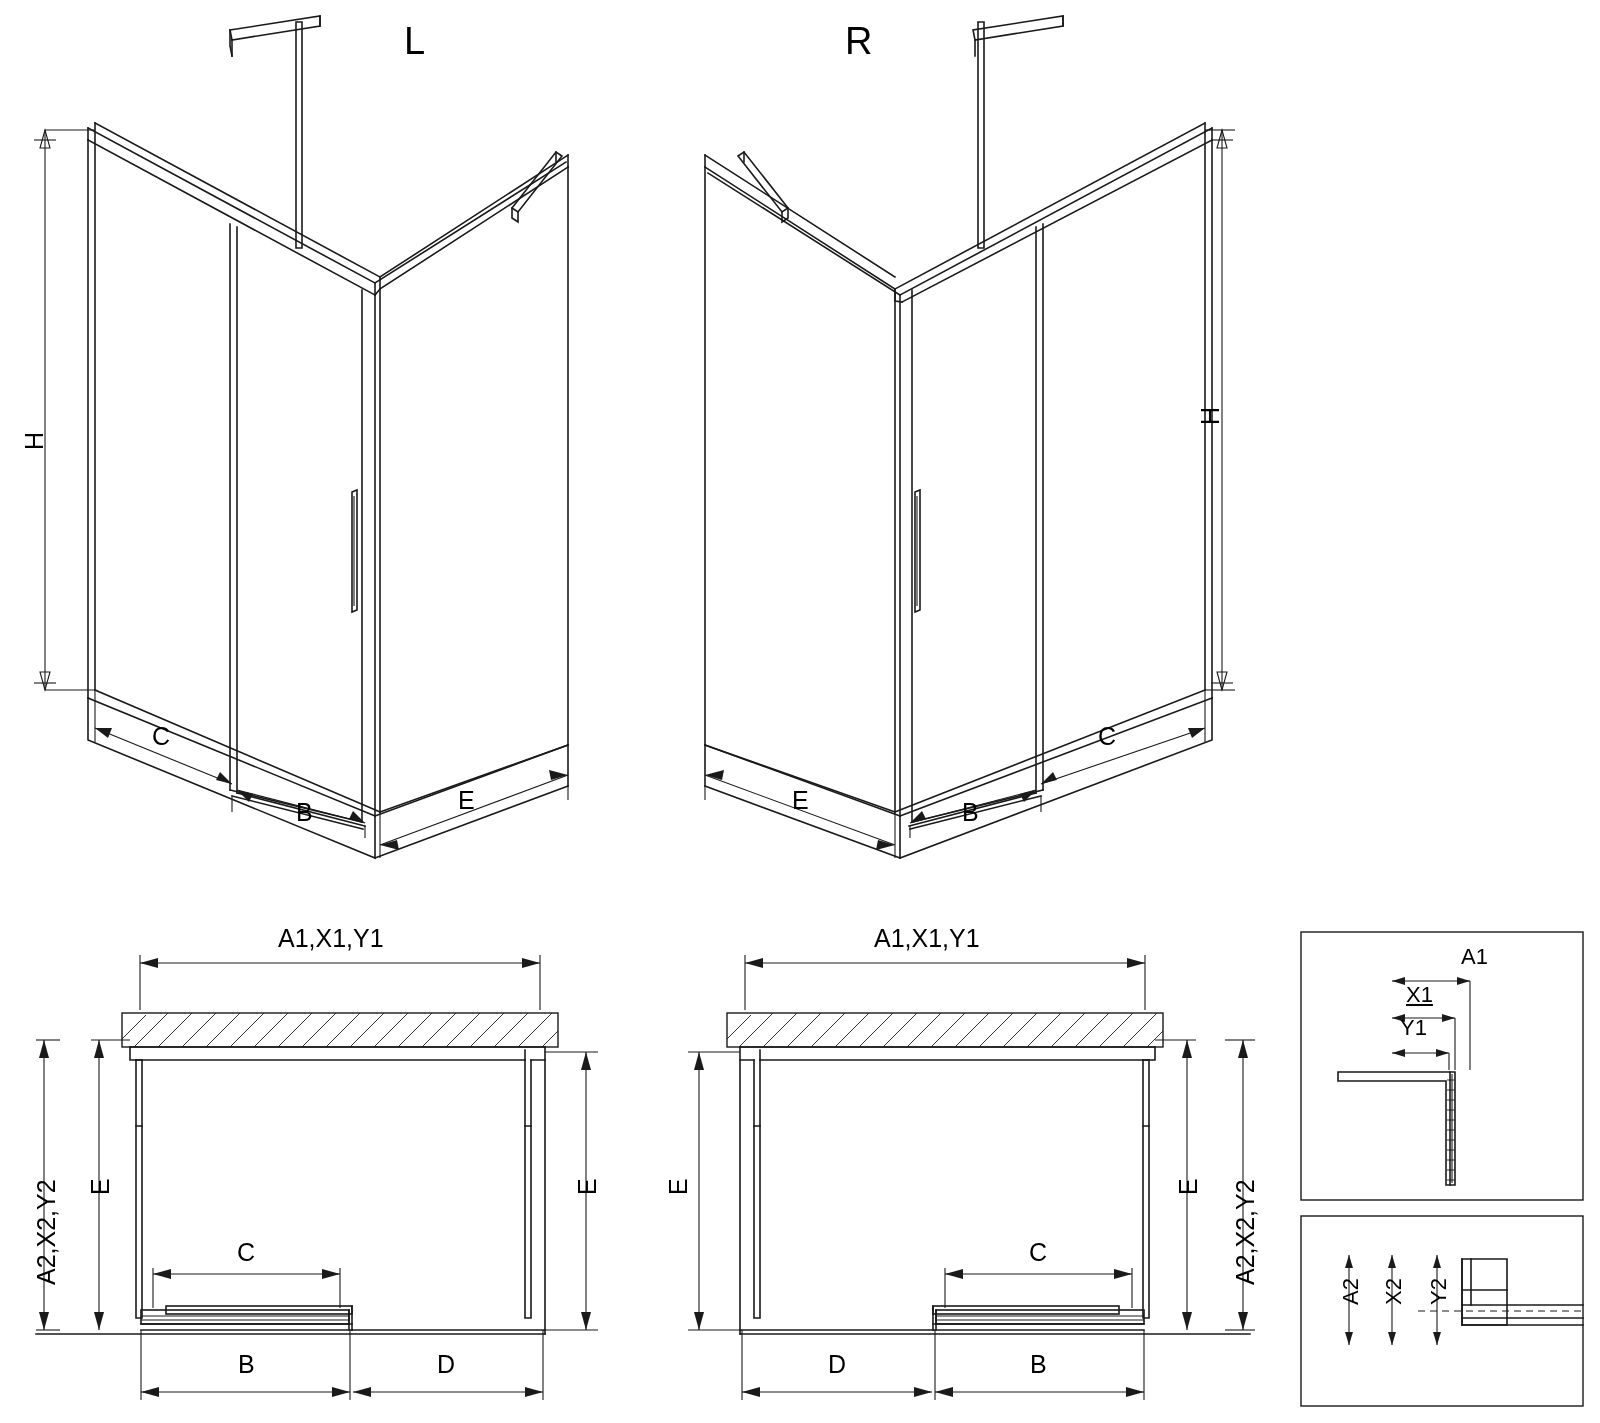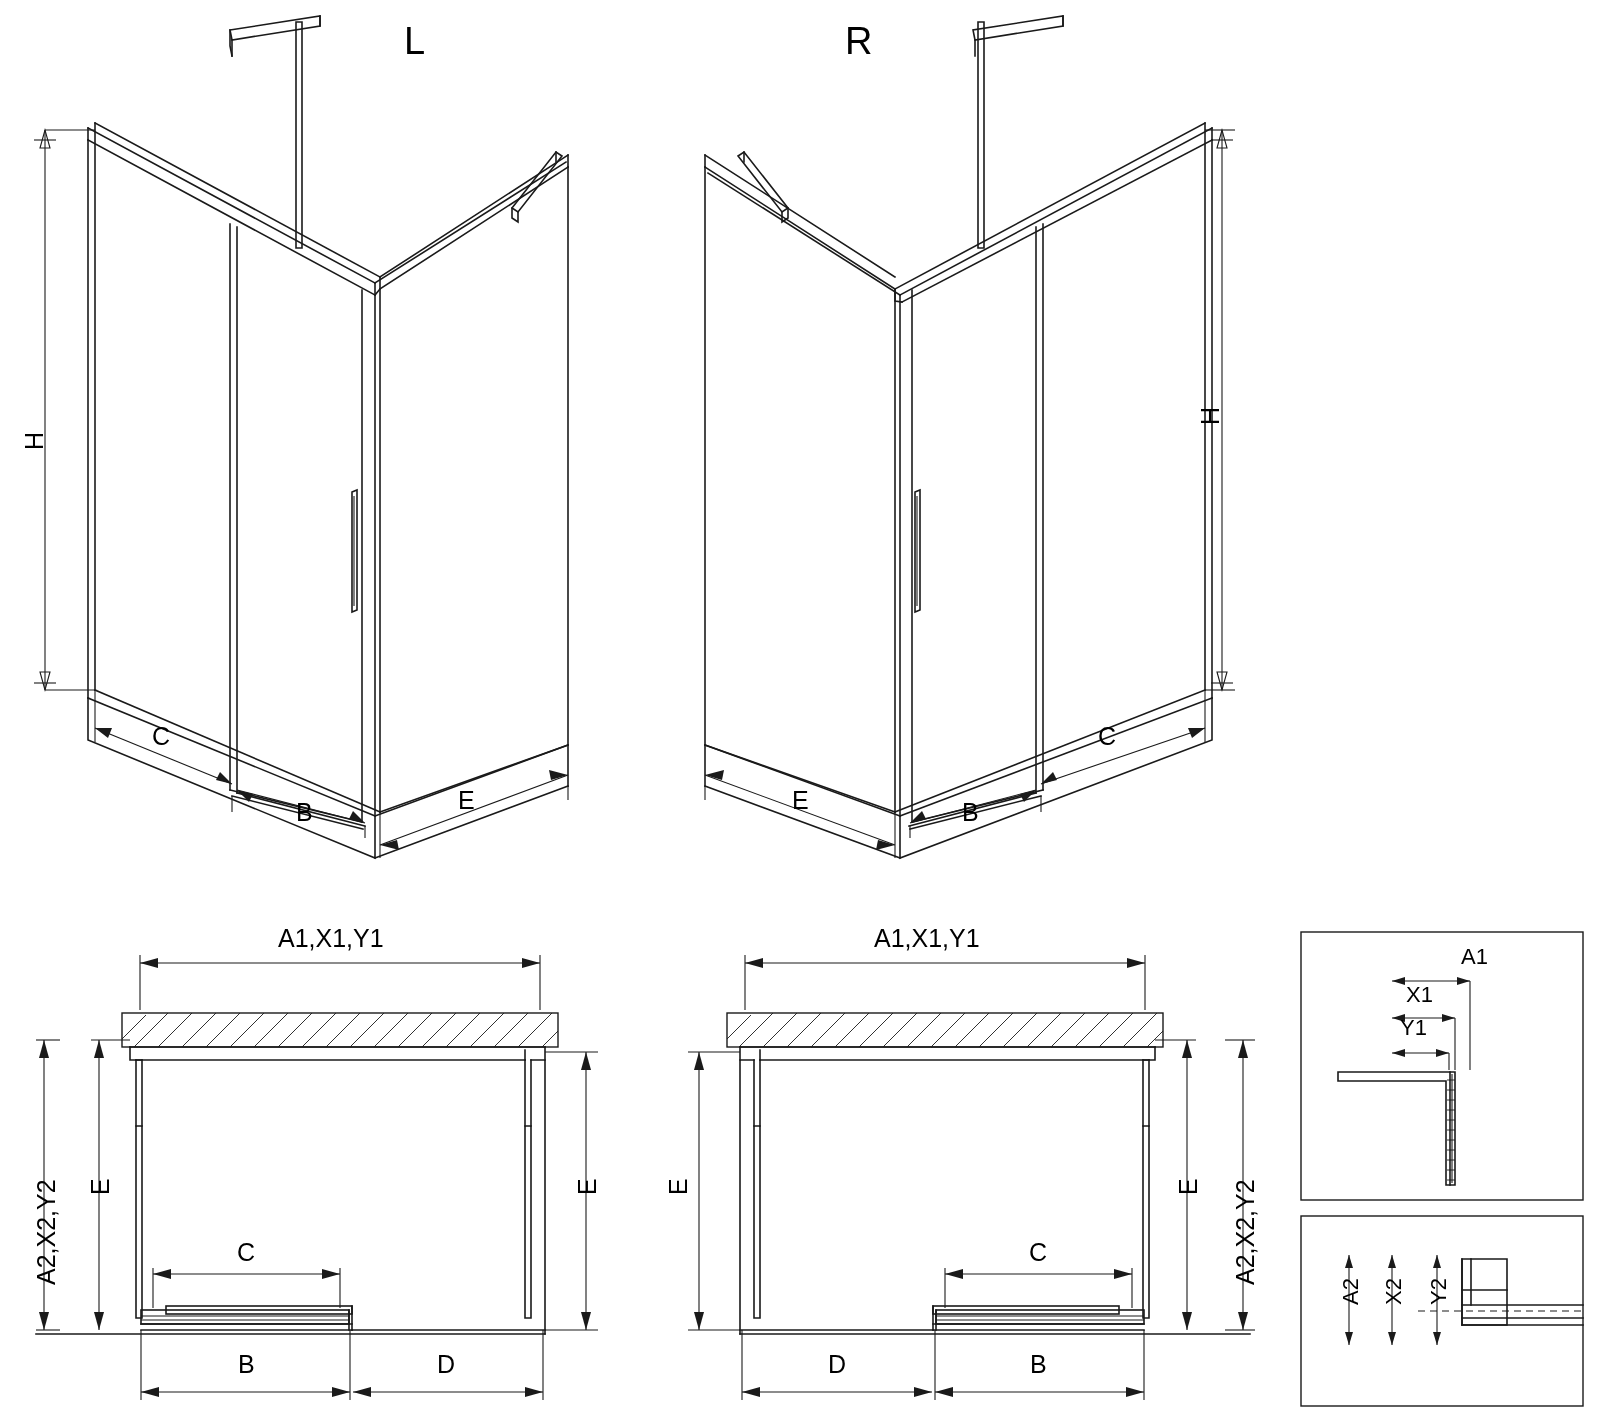--- a/index.html
+++ b/index.html
@@ -490,20 +490,20 @@
 
   <div class="lbl lbl-mid rot90" style="left:1176px; top:1195px;">E</div>
 
   <div class="lbl lbl-mid" style="left:1029px; top:1240px;">C</div>
 
   <div class="lbl lbl-mid" style="left:828px; top:1352px;">D</div>
 
   <div class="lbl lbl-mid" style="left:1030px; top:1352px;">B</div>
 
   <div class="lbl lbl-sm" style="left:1415px; top:946px;margin-left:46px;">A1</div>
-  <div class="lbl lbl-sm" style="left:1406px; top:984px;">X1</div>
+  <div class="lbl lbl-sm" style="left:1406px; top:984px;text-decoration:underline;">X1</div>
   <div class="lbl lbl-sm" style="left:1400px; top:1017px;">Y1</div>
 
   <div class="lbl lbl-sm rot90" style="left:1340px; top:1305px;">A2</div>
   <div class="lbl lbl-sm rot90" style="left:1383px; top:1305px;">X2</div>
   <div class="lbl lbl-sm rot90" style="left:1428px; top:1305px;">Y2</div>
 
 </div>
 
 </body></html>

